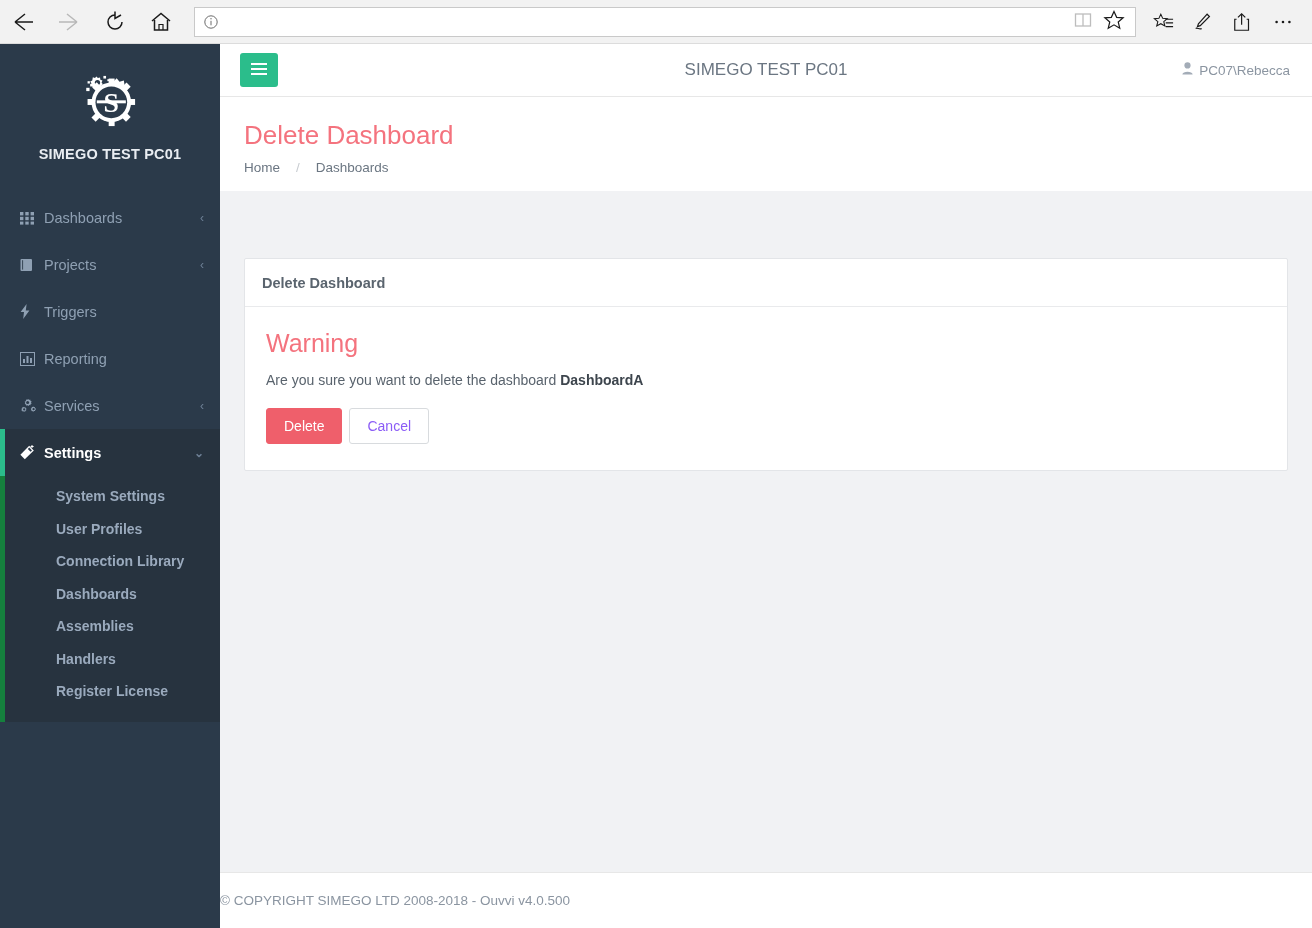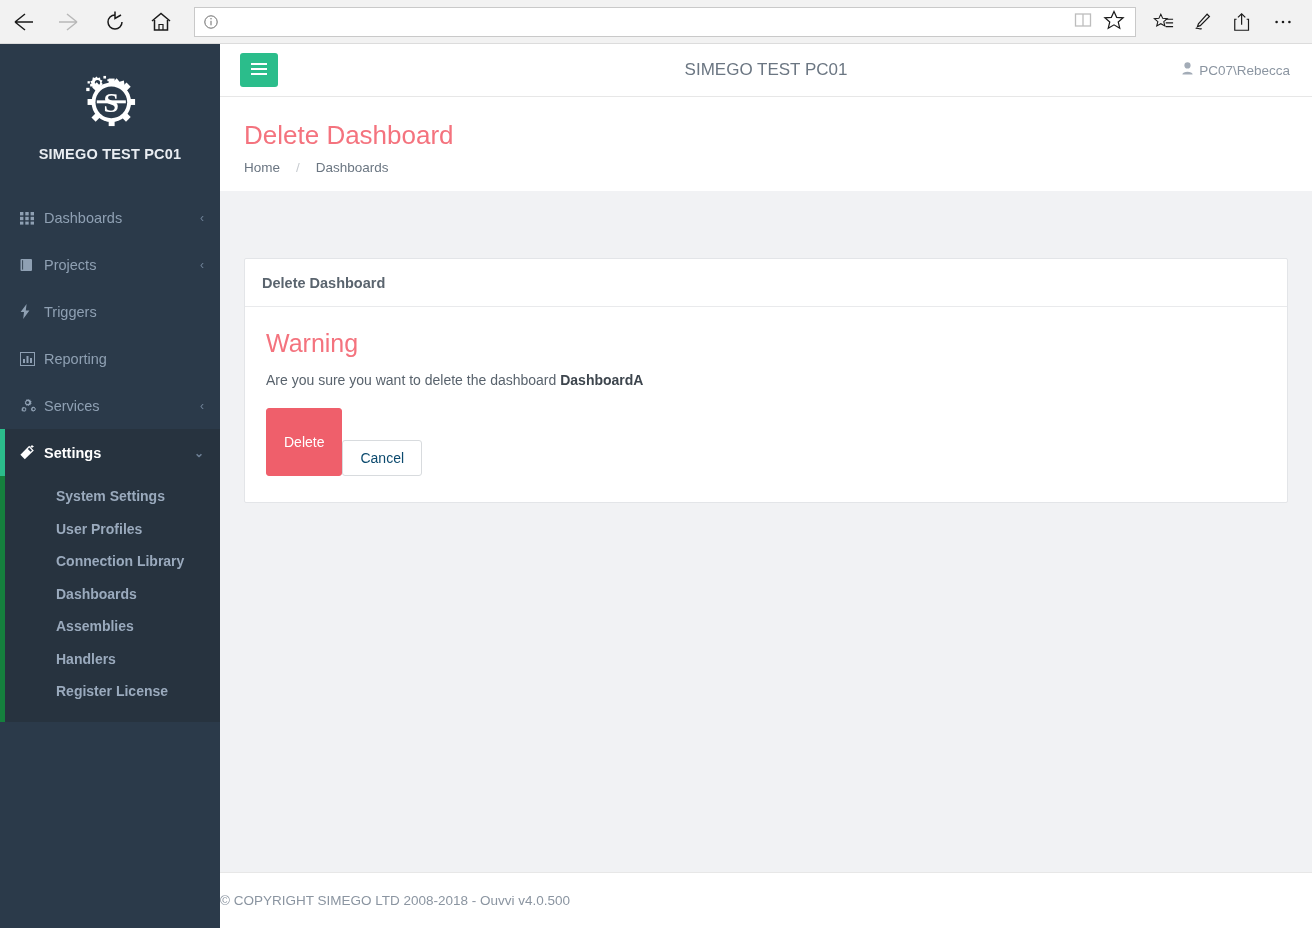--- a/index.html
+++ b/index.html
@@ -202,39 +202,38 @@
     font-weight: normal;
     margin: 0 0 14px 0;
     line-height: 1.1;
   }
   .warning-text {
     font-size: 14px;
     color: #59636d;
     margin: 0 0 20px 0;
   }
   .warning-text b { font-weight: bold; color: #3d454d; }
-  .btn-row { display: flex; }
+  .btn-row { display: flex; gap: 7px; }
   .btn {
     font-family: "Liberation Sans", sans-serif;
     font-size: 14px;
     padding: 8px 17px;
     border-radius: 3px;
     cursor: pointer;
     line-height: 1.35;
   }
   .btn-danger {
     background: #ef5f6b;
     border: 1px solid #ef5f6b;
     color: #ffffff;
   }
   .btn-default {
     background: #ffffff;
     border: 1px solid #d8dbde;
-    color: #0c4a6e;
-    margin-top: 32px;
+    color: #8b5cf6;
   }
 
   
   .footer {
     position: absolute; bottom: 0; left: 220px;
     width: 1092px; height: 56px;
     background: #ffffff;
     border-top: 1px solid #e7e7e7;
     display: flex; align-items: center;
     font-size: 13.5px;

